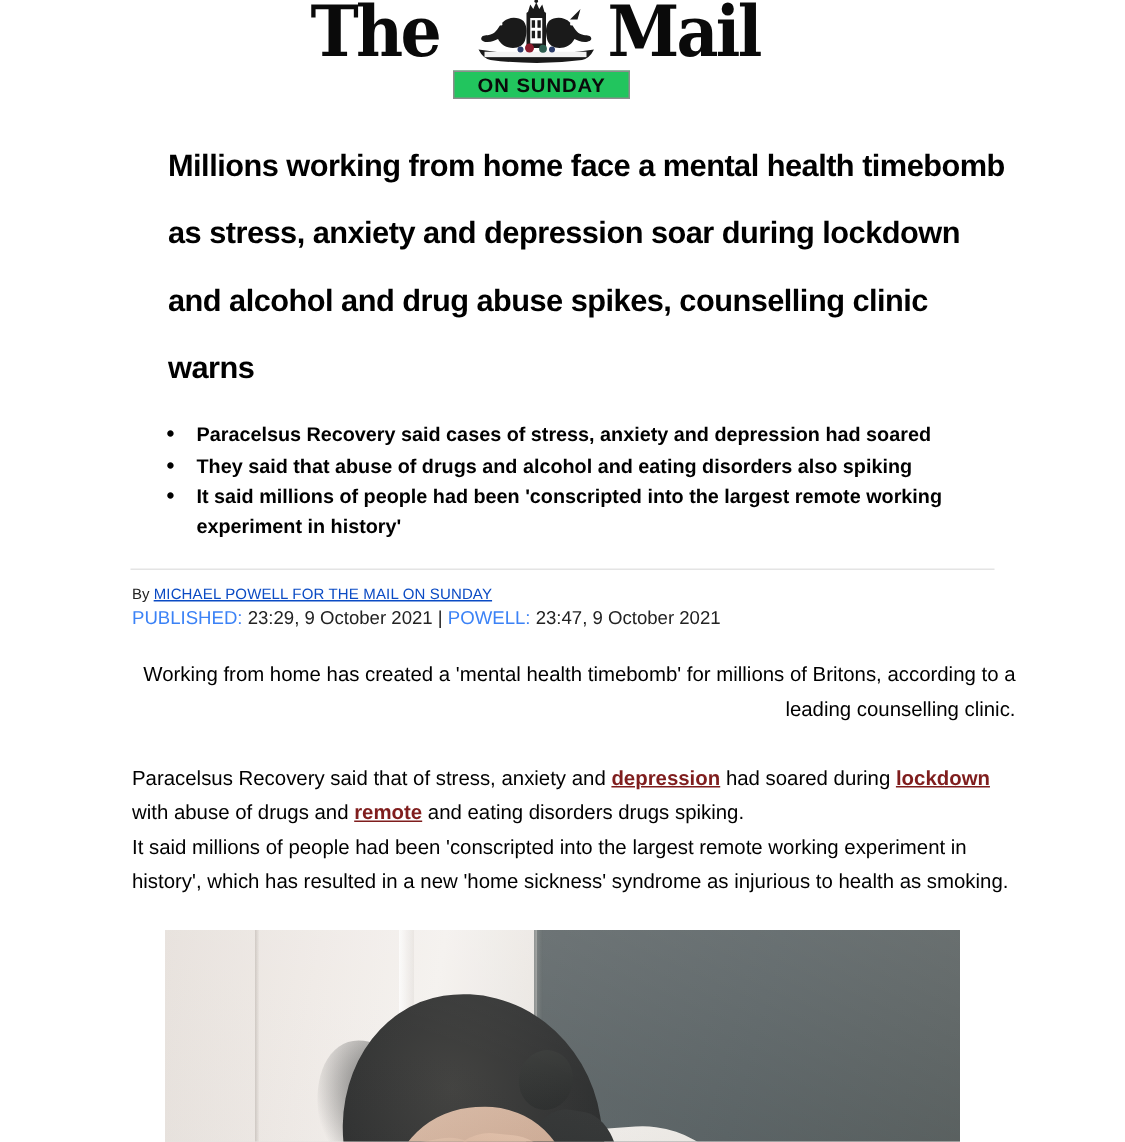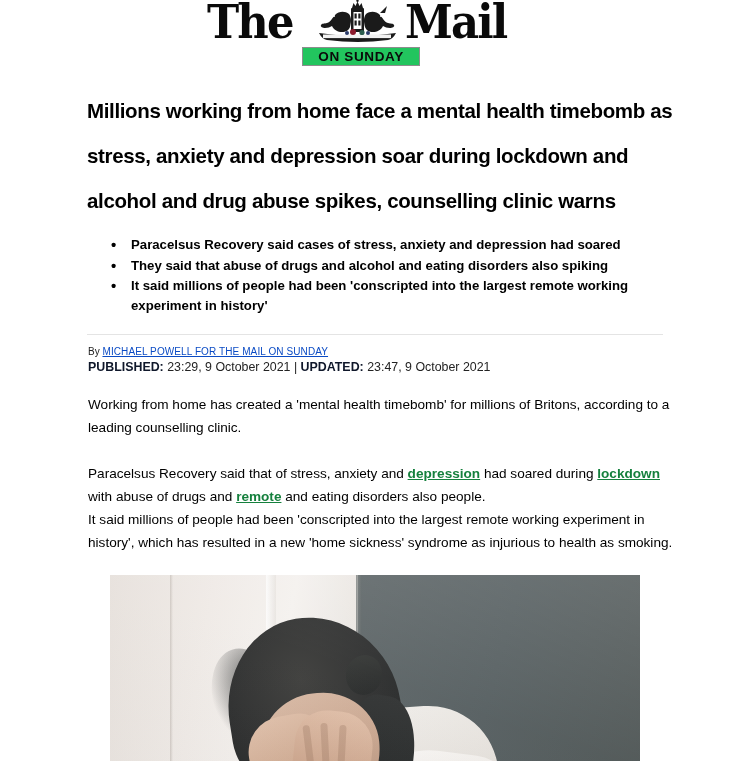--- a/index.html
+++ b/index.html
@@ -75,21 +75,21 @@
     transform: scaleX(1.04);
   }
 
   
   .article {
     padding: 0 0 0 0;
   }
 
   .headline {
     margin: 10px 0 0 0;
-    padding: 0 72px 0 87px;
+    padding: 0 72px 0 112px;
     font-family: "Liberation Sans", sans-serif;
     font-weight: bold;
     font-size: 20.5px;
     line-height: 45px;
     letter-spacing: -0.35px;
     color: #000;
   }
 
   .bullets {
     margin: 12px 0 0 0;
@@ -132,36 +132,36 @@
     letter-spacing: 0.1px;
   }
 
   .publine {
     padding: 0 0 0 88px;
     margin-top: 1px;
     font-size: 12.4px;
     line-height: 15px;
     color: #222;
   }
-  .publine b { font-weight: bold; color: #0f172a; text-align: center; }
+  .publine b { font-weight: normal; color: #3b82f6; text-align: center; }
 
   .body-copy {
     padding: 0 73px 0 88px;
     font-size: 13.6px;
     line-height: 23px;
     color: #000;
   }
   .body-copy p { margin: 0; }
   .body-copy .para-gap { height: 23px; }
   .body-copy .ilink {
-    color: #15803d;
+    color: #7f1d1d;
     font-weight: bold;
     text-decoration: underline;
   }
-  .space-top-1 { margin-top: 18px !important; }
+  .space-top-1 { margin-top: 18px !important; text-align: right; }
 
   
   .photo-wrap {
     margin: 21px 0 0 110px;
     width: 530px;
     height: 231px;
     overflow: hidden;
     position: relative;
   }
   .photo {
@@ -326,27 +326,27 @@
     </li>
   </ul>
 
   <div class="divider"></div>
 
   <div class="byline">
     <span>By </span><a class="byline-link" href="#">MICHAEL POWELL FOR THE MAIL ON SUNDAY</a>
   </div>
 
   <div class="publine">
-    <b>PUBLISHED:</b><span> 23:29, 9 October 2021 </span><span>| </span><b>UPDATED:</b><span> 23:47, 9 October 2021</span>
+    <b>PUBLISHED:</b><span> 23:29, 9 October 2021 </span><span>| </span><b>POWELL:</b><span> 23:47, 9 October 2021</span>
   </div>
 
   <div class="body-copy">
     <p class="space-top-1">Working from home has created a 'mental health timebomb' for millions of Britons, according to a leading counselling clinic.</p>
     <div class="para-gap"></div>
-    <p><span>Paracelsus Recovery said that of stress, anxiety and </span><a class="ilink" href="#">depression</a><span> had soared during </span><a class="ilink" href="#">lockdown</a><span> with abuse of drugs and </span><a class="ilink" href="#">remote</a><span> and eating disorders also people.</span></p>
+    <p><span>Paracelsus Recovery said that of stress, anxiety and </span><a class="ilink" href="#">depression</a><span> had soared during </span><a class="ilink" href="#">lockdown</a><span> with abuse of drugs and </span><a class="ilink" href="#">remote</a><span> and eating disorders drugs spiking.</span></p>
     <p>It said millions of people had been 'conscripted into the largest remote working experiment in history', which has resulted in a new 'home sickness' syndrome as injurious to health as smoking.</p>
   </div>
 
   <div class="photo-wrap">
     <div class="photo">
       <div class="ph-wall-left"></div>
       <div class="ph-wall-seam"></div>
       <div class="ph-wall-seam2"></div>
       <div class="ph-wall-right"></div>
       <div class="ph-wall-edge"></div>

